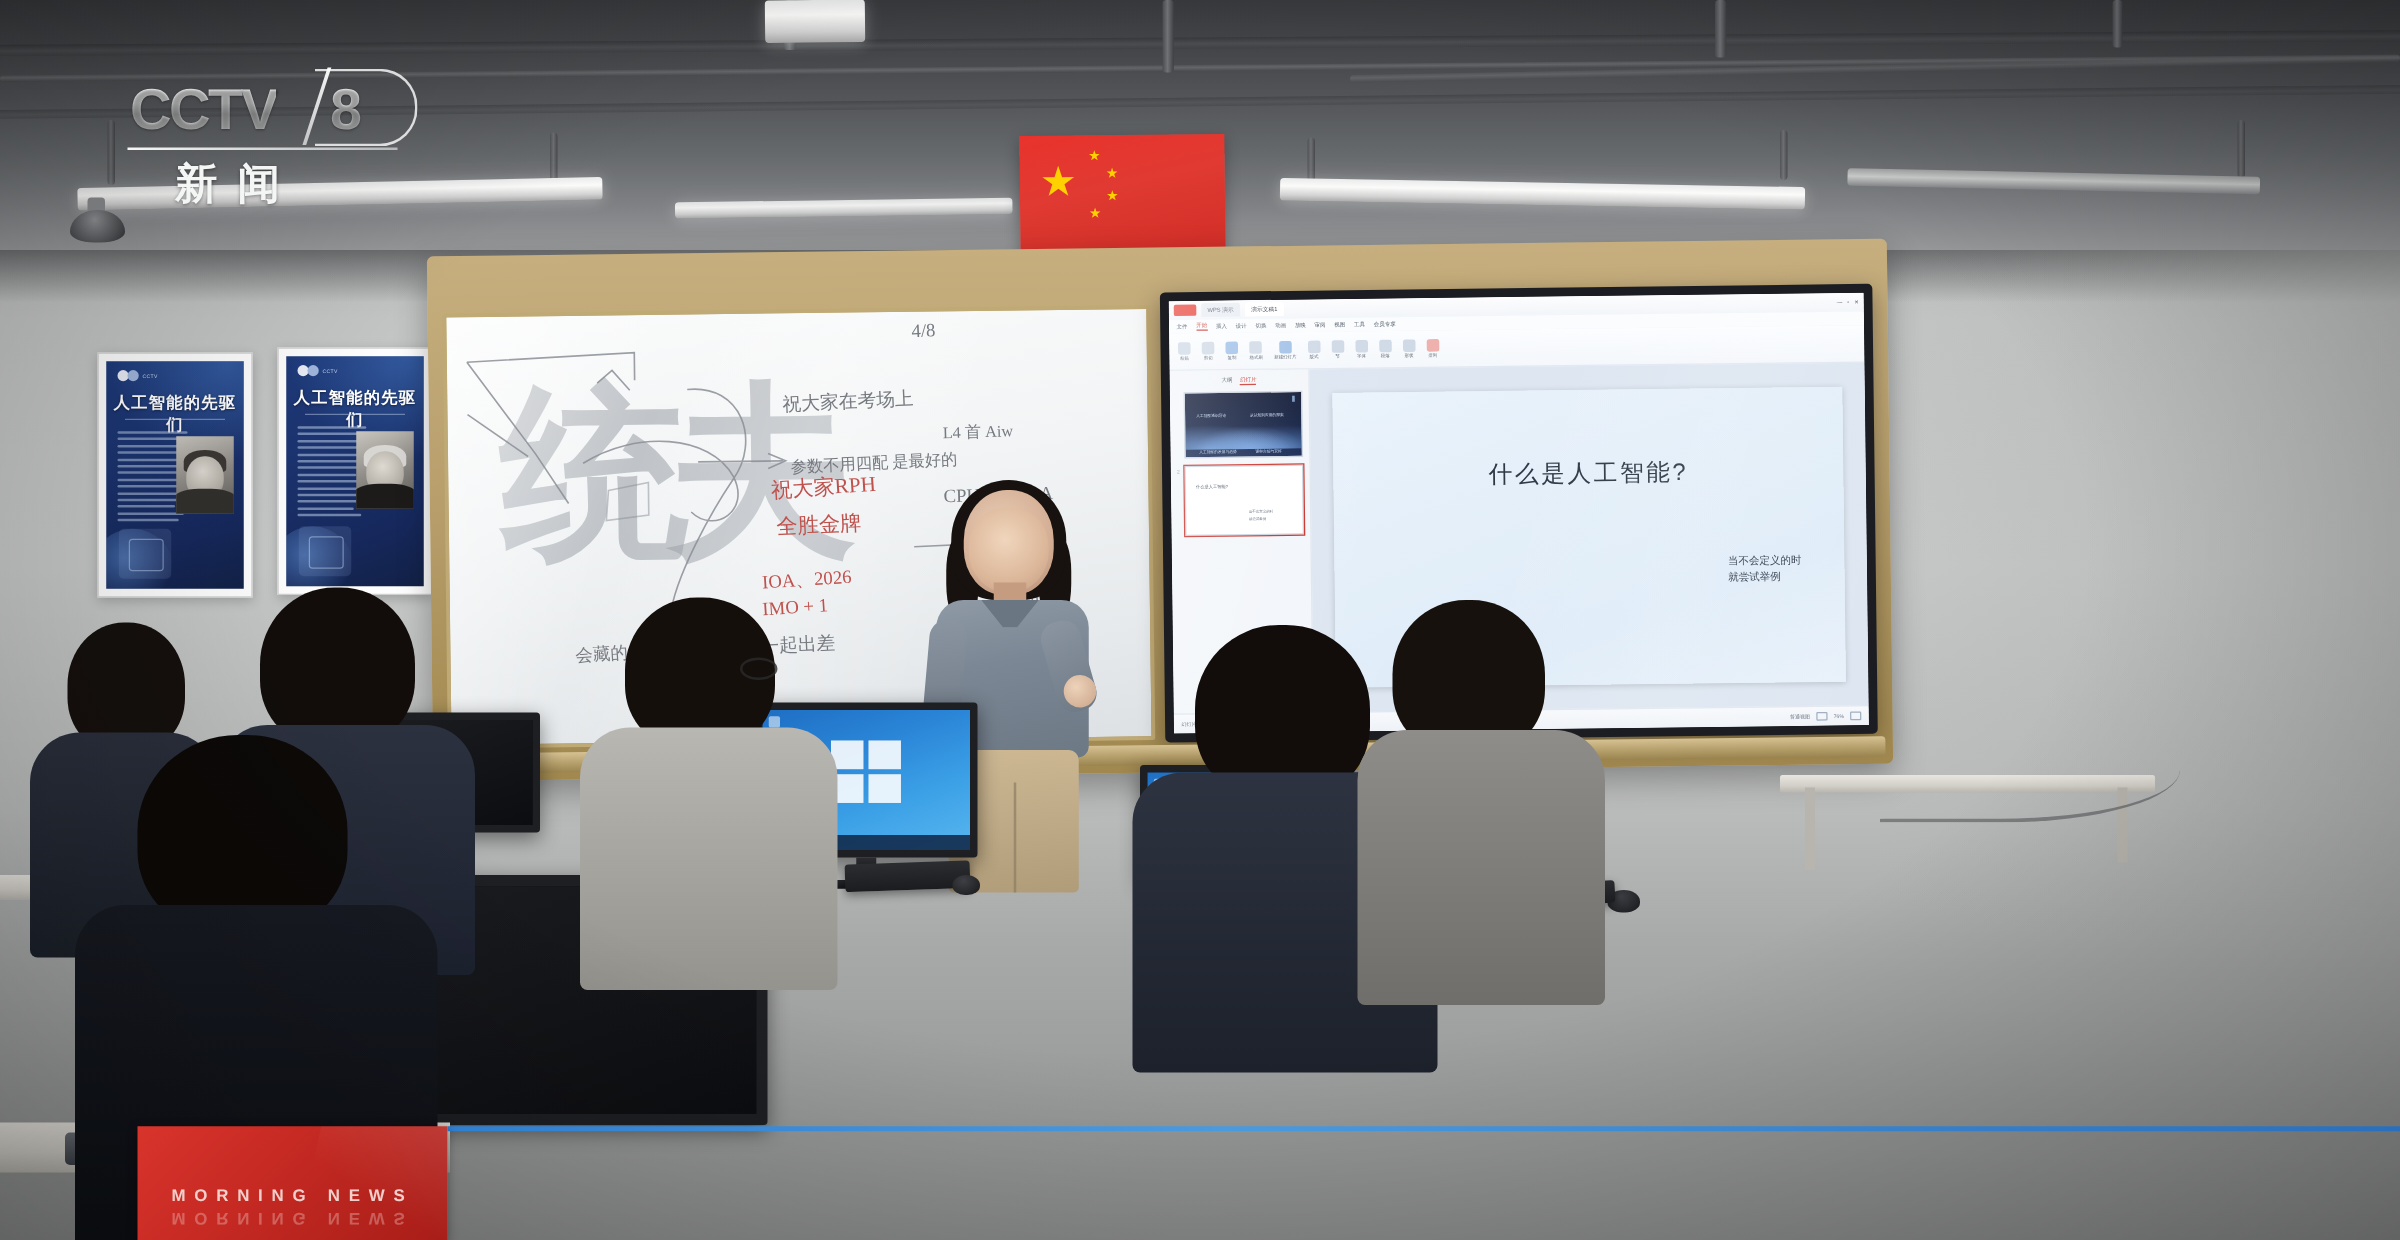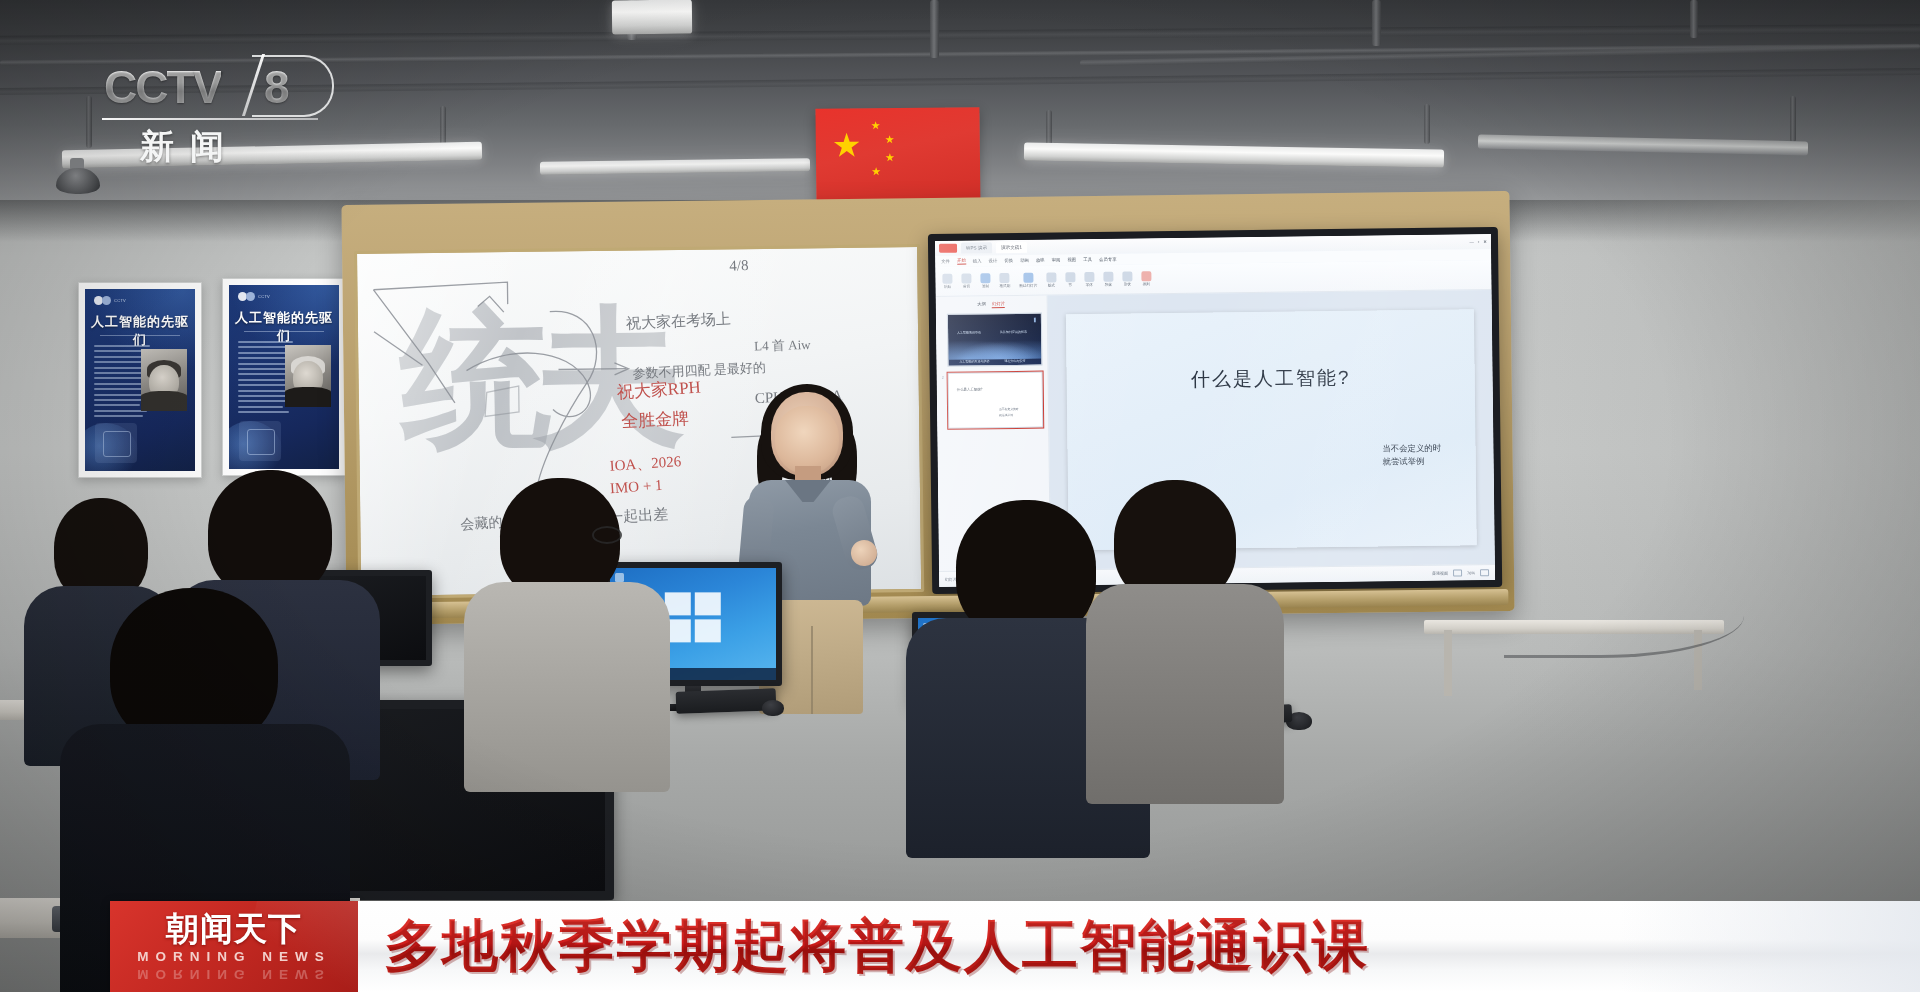--- a/index.html
+++ b/index.html
@@ -693,22 +693,18 @@
     <div class="cctv-round"></div>
     <div class="cctv-slash"></div>
     <div class="cctv-13">8</div>
     <div class="cctv-rule"></div>
     <div class="cctv-cn">新闻</div>
   </div>
 
   <div class="lower-topline"></div>
   <div class="lower">
     <div class="prog-logo">
-      <div class="prog-cn">朝闻天下</div>
       <div class="prog-en">MORNING NEWS</div>
       <div class="prog-en2">MORNING NEWS</div>
     </div>
-    <div class="headline">
-      <span class="headline-tx">多地秋季学期起将普及人工智能通识课</span>
-    </div>
   </div>
 
 </div>
 
 </body></html>

